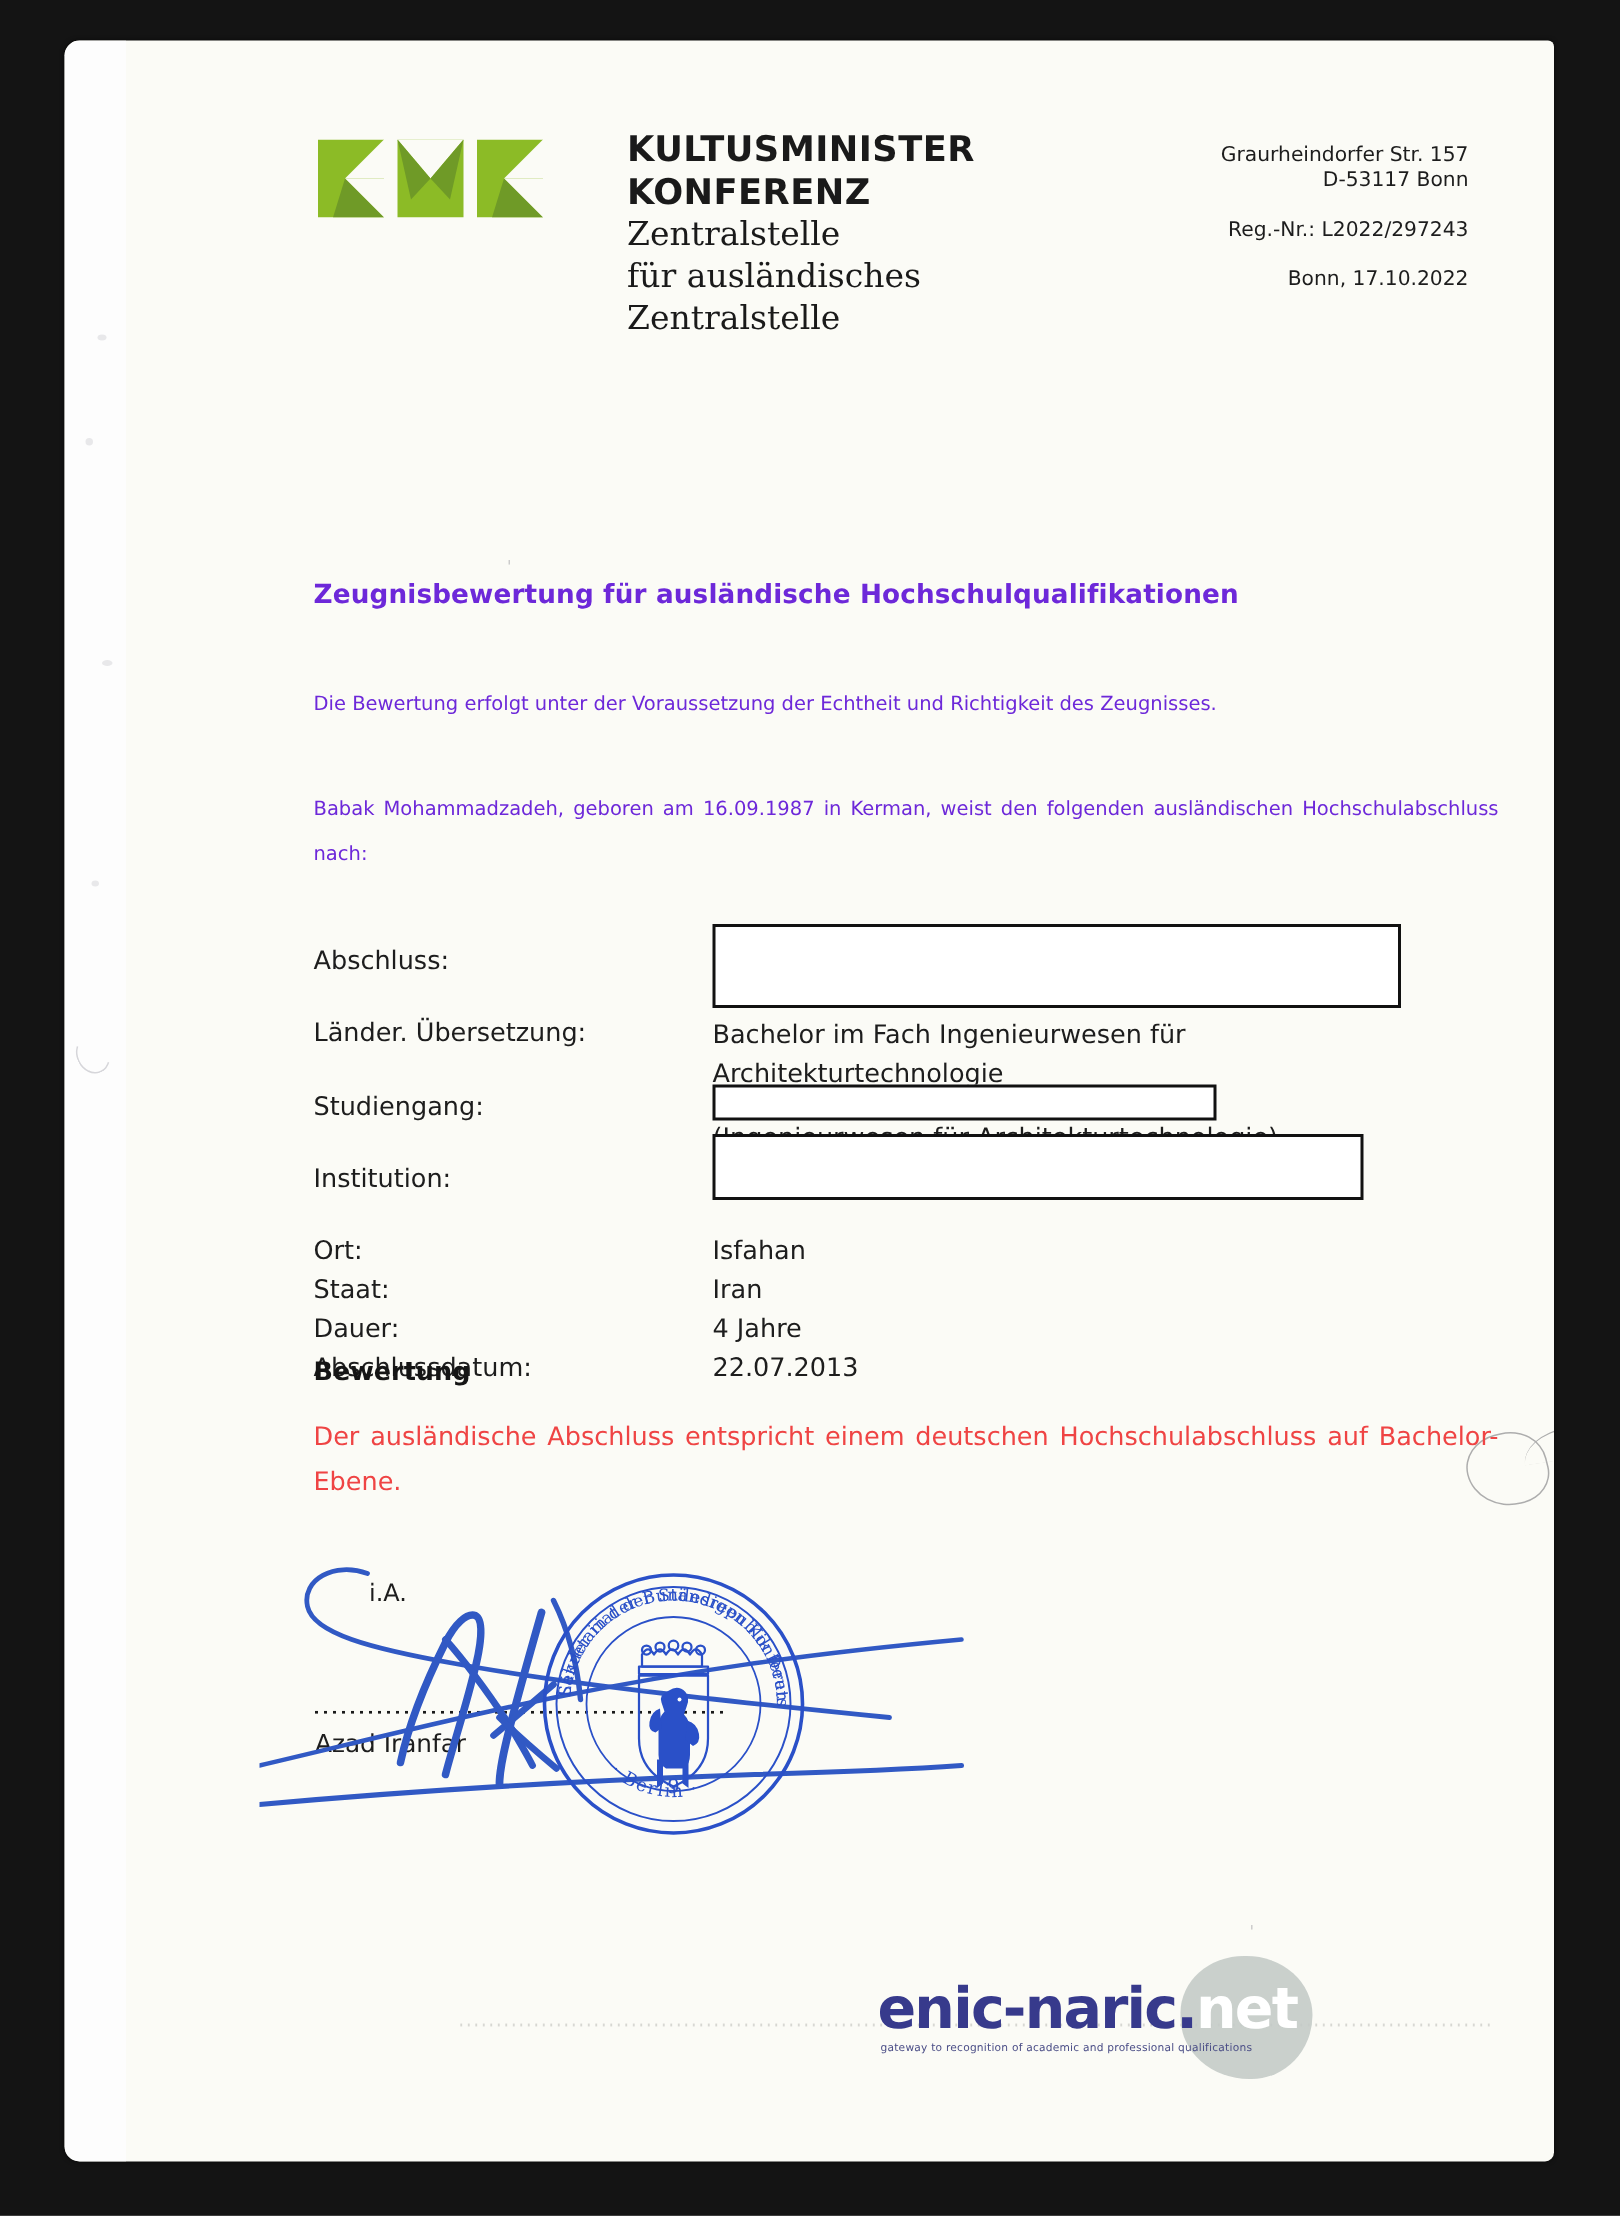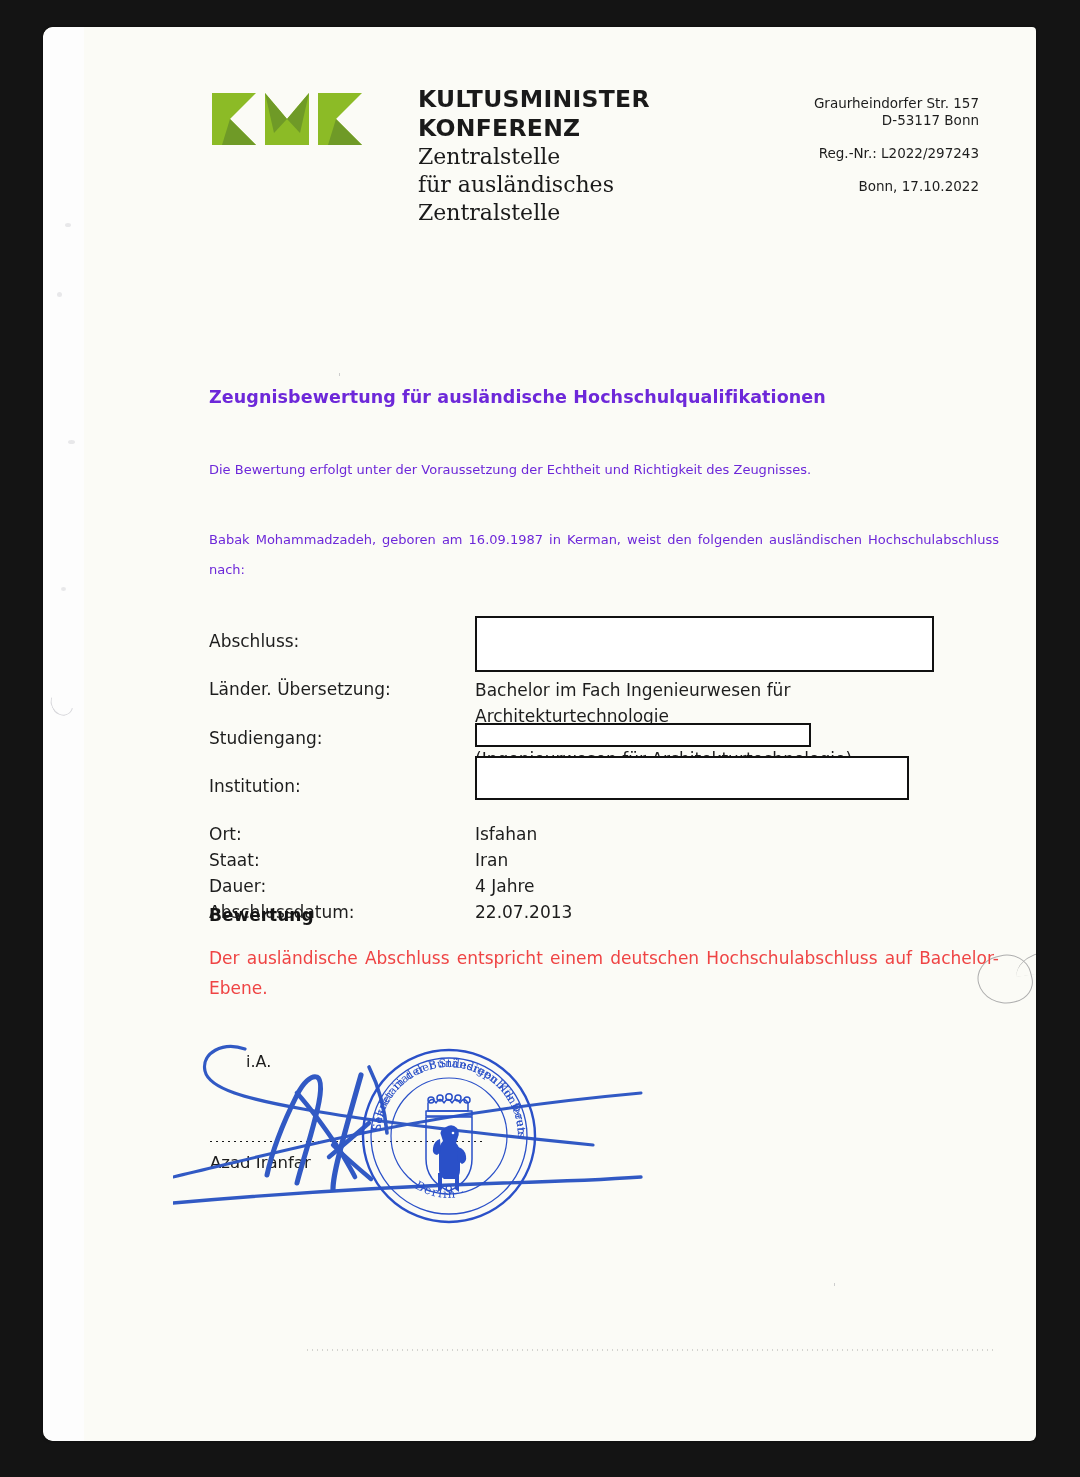--- a/index.html
+++ b/index.html
@@ -449,15 +449,20 @@
         <path d="M86,80 q6,-4 11,1 q3,4 1,9 l-2,6 q4,4 4,11 l0,16 q0,6 -4,9 l-12,0 q-5,-3 -5,-9 l0,-18 q0,-7 4,-11 l-2,-6 q-2,-5 5,-8 z"></path>
         <path d="M80,92 q-6,2 -7,9 q-1,6 4,7 l4,-3 z"></path>
         <path d="M98,100 q7,2 8,9 q1,6 -4,8 l-5,-4 z"></path>
         <path d="M82,126 l0,16 l-4,3 l0,-19 z"></path>
         <path d="M95,126 l0,16 l4,3 l0,-19 z"></path>
       </g>
       <circle cx="93" cy="86" r="1.3" fill="#ffffff"></circle>
     </svg>
 
     <div id="footer-dotline"></div>
+    <div id="enic-logo">
+      <div id="enic-blob"></div>
+      <div id="enic-word"><span>enic-naric.</span><span class="net-part">net</span></div>
+      <div id="enic-tagline">gateway to recognition of academic and professional qualifications</div>
+    </div>
 
   </div>
 </div>
 
 </body></html>

